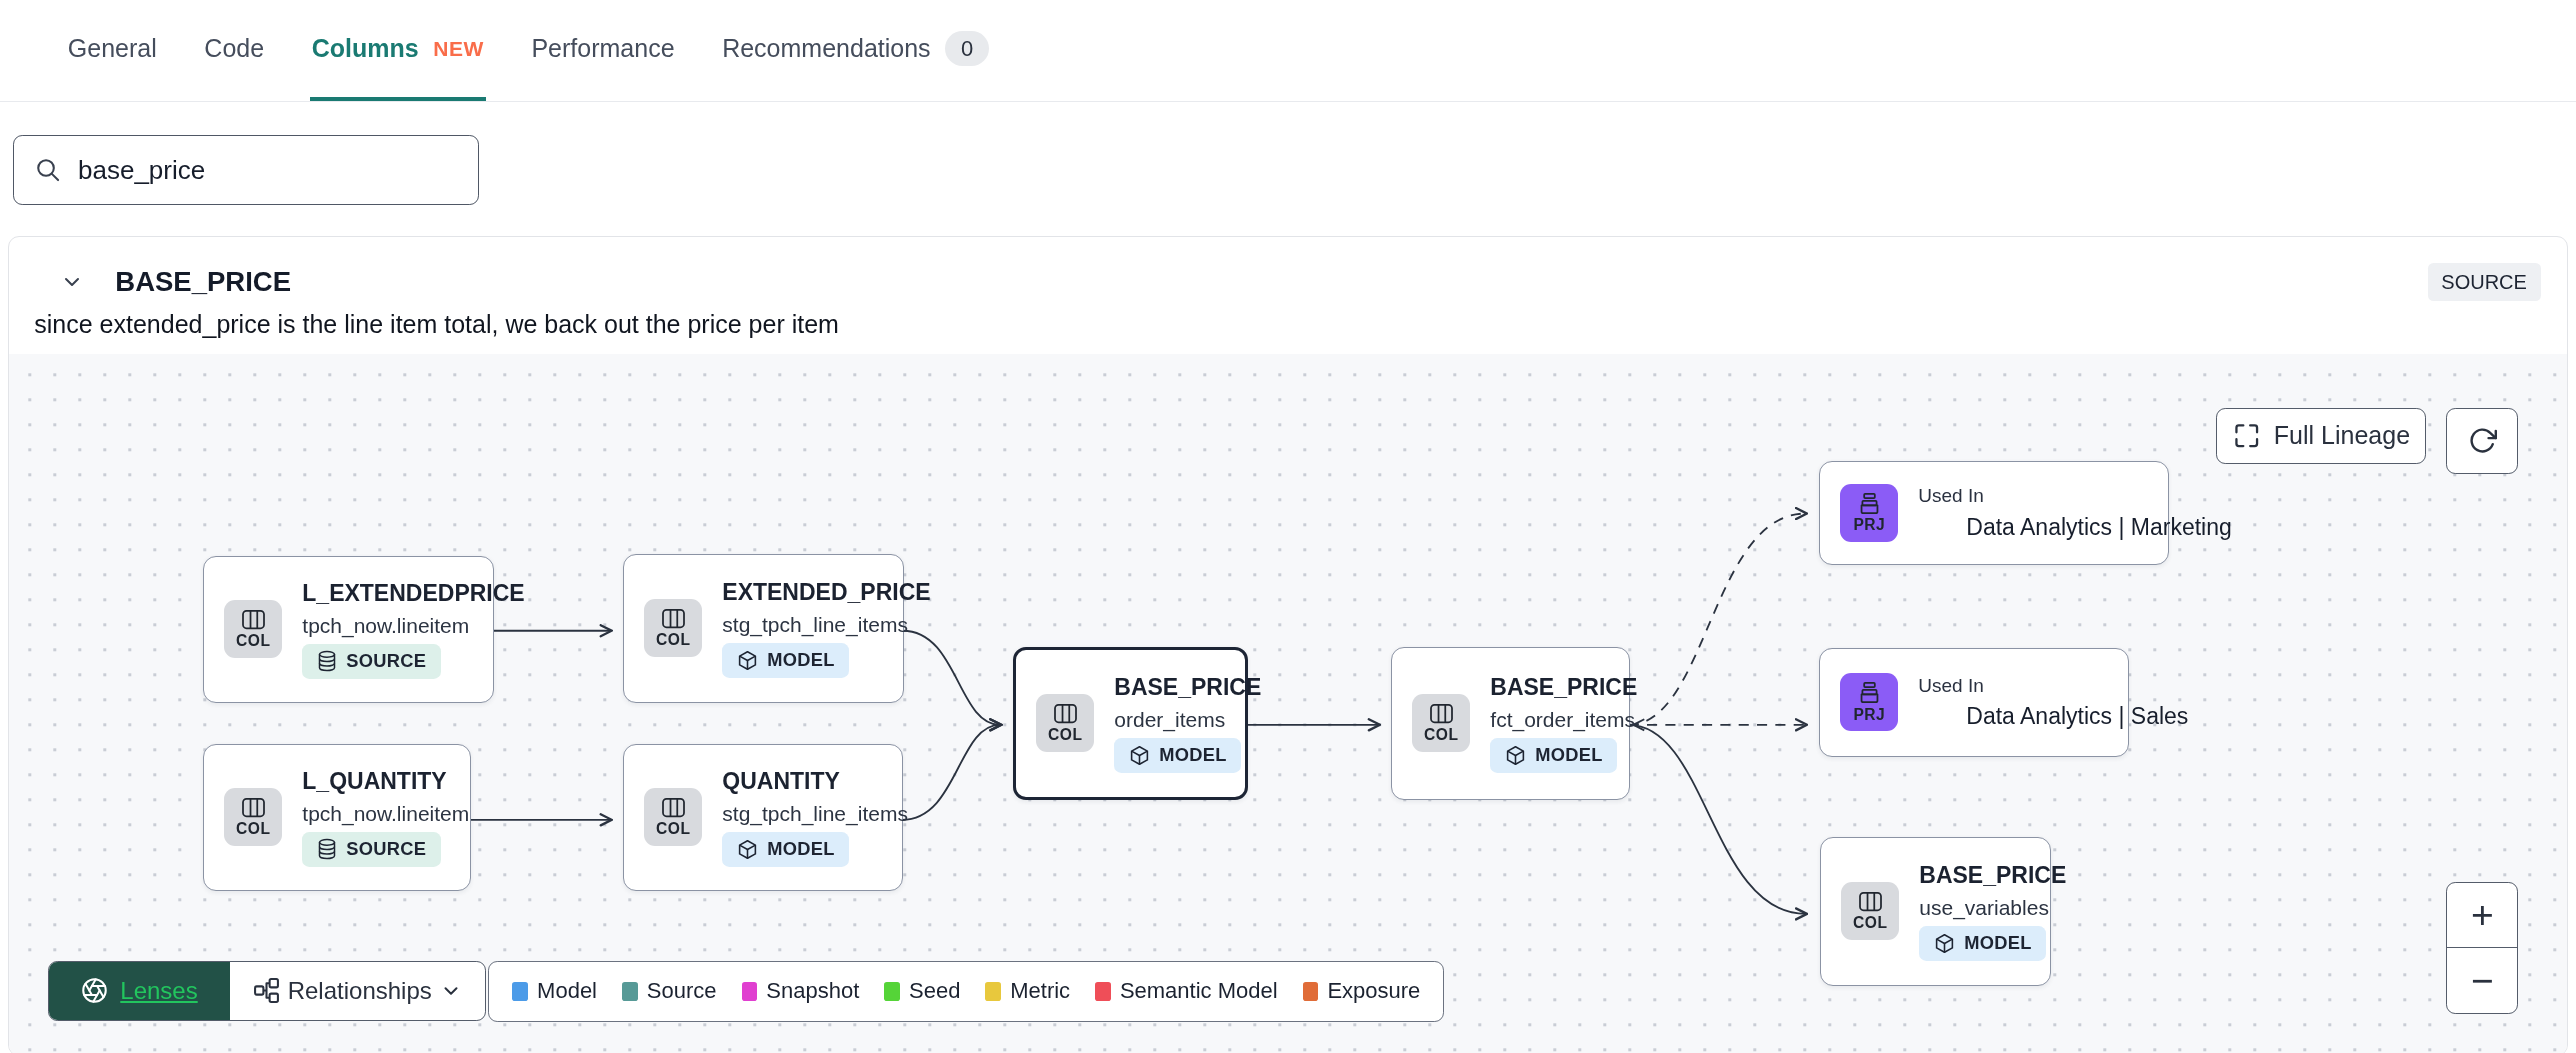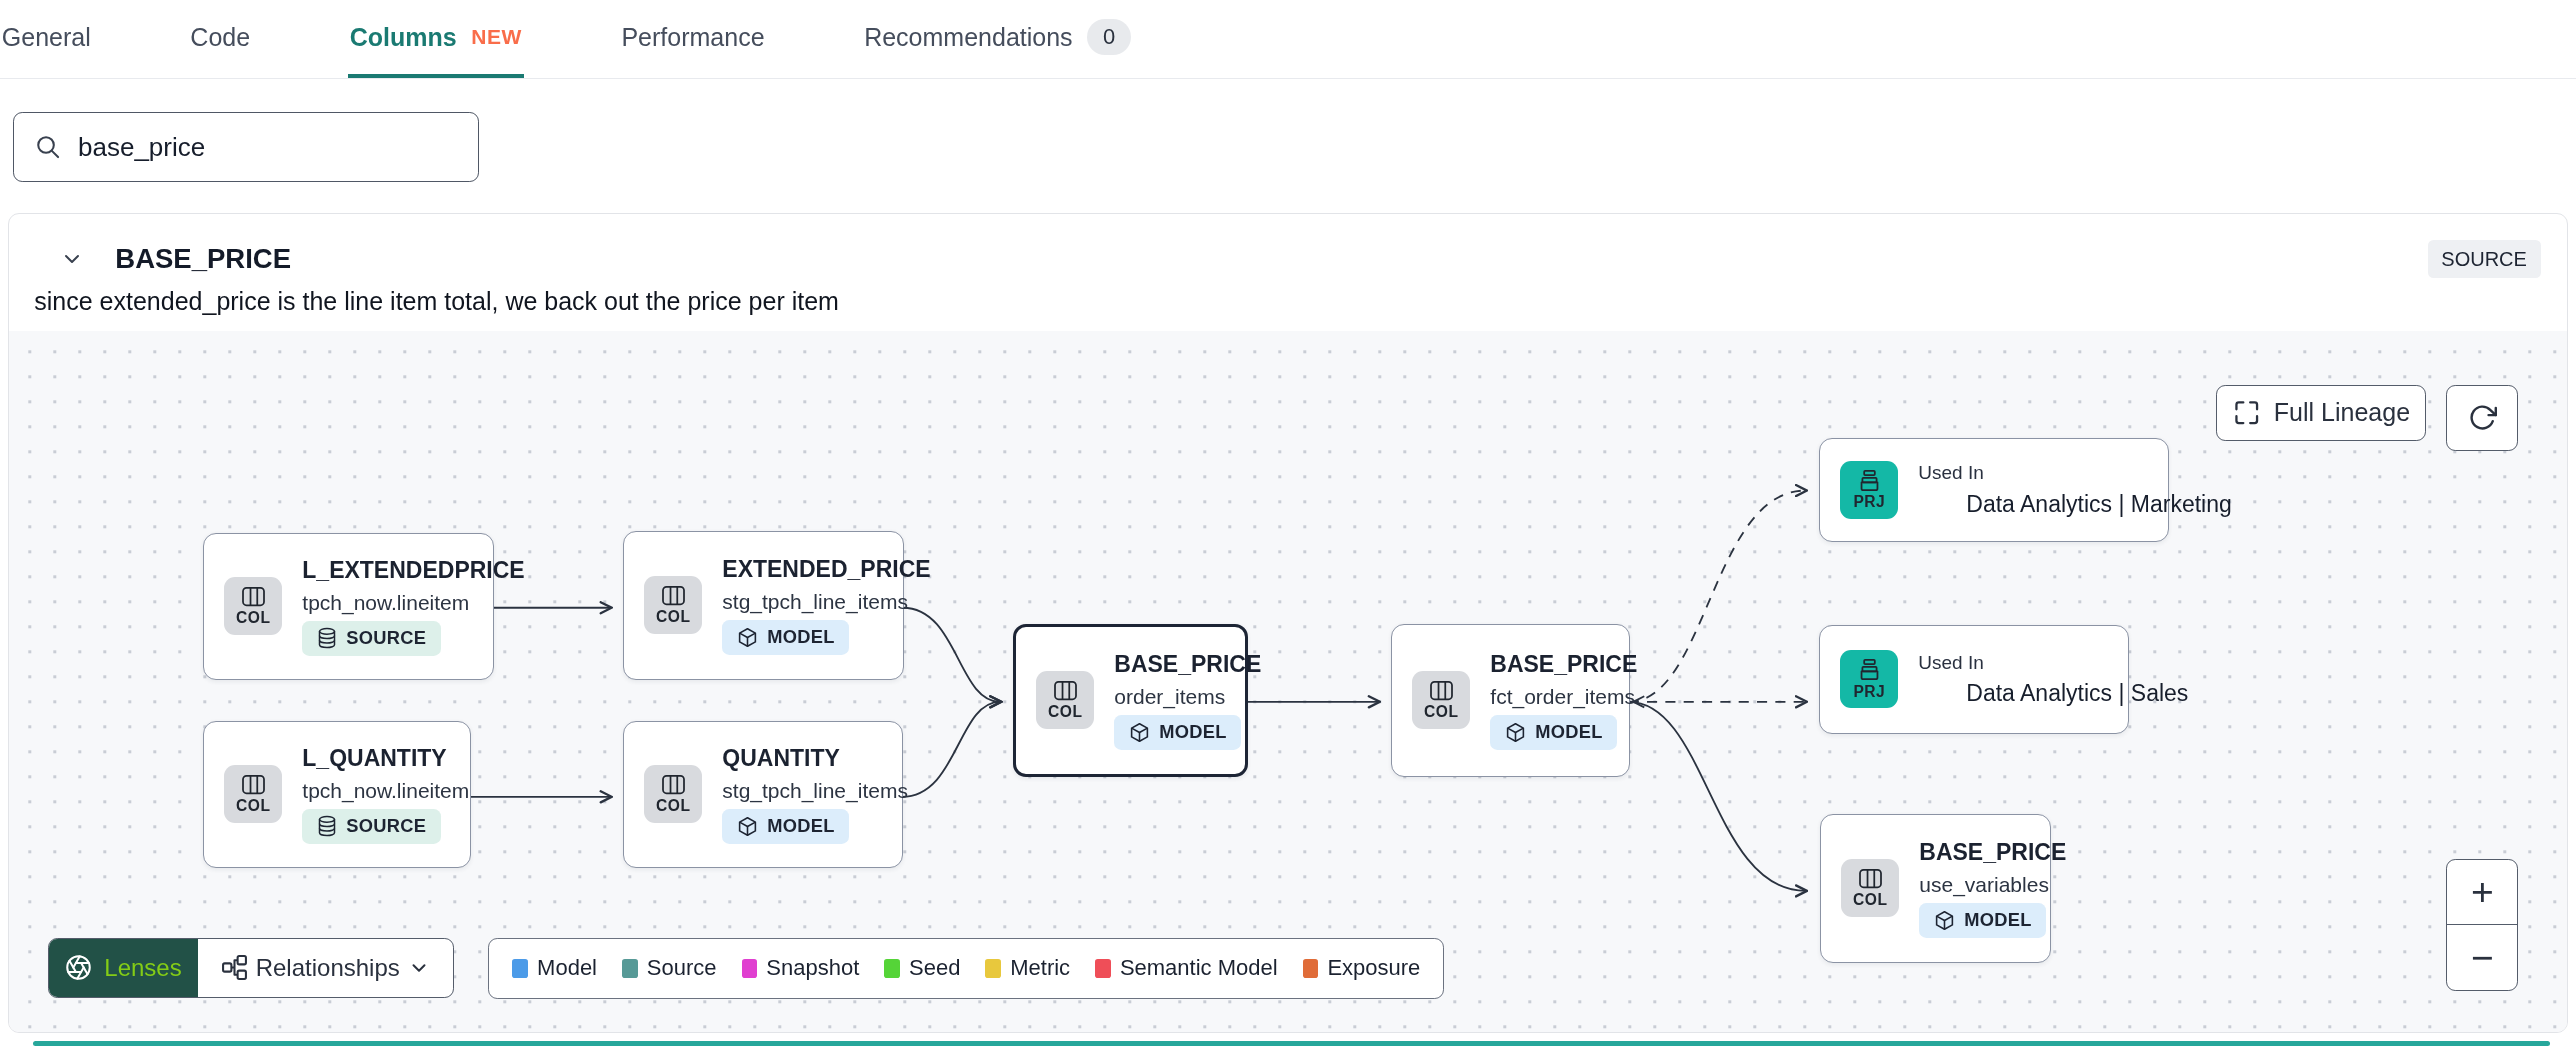--- a/index.html
+++ b/index.html
@@ -3,21 +3,21 @@
 <meta charset="utf-8">
 <style>
   * { margin:0; padding:0; box-sizing:border-box; }
   html,body { background:#fff; }
   .app {
     position:relative; width:2576px; height:1053px; overflow:hidden;
     font-family:"Liberation Sans", sans-serif; color:#1d2432; background:#fff;
   }
   
   .tabbar {
-    height:79px; display:flex; align-items:stretch; gap:96px;
+    height:102px; display:flex; align-items:stretch; padding-left:66px; gap:44px;
     border-bottom:1.8px solid #e8eaee; background:#fff;
   }
   .tab {
     display:flex; align-items:center; gap:14.7px; font-size:25px; color:#454d5c;
     border-bottom:4.6px solid transparent; cursor:pointer; padding:0 1.8px;
   }
   .tab.active { color:var(--accent); font-weight:700; border-bottom-color:var(--accent); }
   .tab .newbadge { color:var(--new-orange); font-weight:700; font-size:21px; letter-spacing:0.5px; }
   .tab .countpill {
     background:#e8eaed; color:#2a313e; border-radius:916px; font-size:22px;
@@ -60,21 +60,21 @@
     position:absolute; background:#fff; border:1.8px solid #8b93a4; border-radius:13px;
     display:flex; align-items:center; gap:20px; padding:0 18.3px 0 20px;
     box-shadow:0 1.8px 4.6px rgba(30,38,55,.07); cursor:pointer;
   }
   .node.selected { border:3.7px solid #1d2535; }
   .chip {
     flex:0 0 auto; width:58px; height:58px; border-radius:11px; background:#d8dade;
     display:flex; flex-direction:column; align-items:center; justify-content:center;
     gap:1.8px; color:#20262f; font-size:15.6px; font-weight:700; letter-spacing:0.5px;
   }
-  .chip.prj { background:#14b8a6; }
+  .chip.prj { background:#8b5cf6; }
   .ncol { display:flex; flex-direction:column; align-items:flex-start; gap:6.4px; }
   .ntitle { font-size:23px; font-weight:700; color:#1b2230; white-space:nowrap; }
   .nsub { font-size:21px; color:#2c3442; white-space:nowrap; }
   .nbadge {
     display:flex; align-items:center; gap:9.2px; border-radius:7.3px; padding:6.4px 14.7px;
     font-size:18.3px; font-weight:700; color:#1d2432; letter-spacing:0.3px;
   }
   .usedin-label { font-size:19px; color:#2a3140; }
   .usedin-name { font-size:23px; color:#171e2c; white-space:nowrap;margin-left:48px; }
   
@@ -91,22 +91,22 @@
   .zoomctl .zbtn {
     flex:1; display:flex; align-items:center; justify-content:center;
     font-size:39px; font-weight:300; color:#2a313e; cursor:pointer;
   }
   .zoomctl .zbtn:first-child { border-bottom:1.8px solid #545c6a; }
   .lens-group {
     position:absolute; height:60px; display:flex; border:1.8px solid #545c6a;
     border-radius:9.2px; overflow:hidden; background:#fff;
   }
   .lens-seg {
-    display:flex; align-items:center; gap:12px; padding:0 16px; background:var(--lenses-green);
-    color:#84cc16; font-size:24px; cursor:pointer;
+    display:flex; align-items:center; gap:12px; padding:0 32px; background:var(--lenses-green);
+    color:#22c55e; font-size:24px; cursor:pointer;text-decoration:underline;
   }
   .rel-seg { display:flex; align-items:center; gap:8px; padding:0 23px; font-size:24px; color:#2a313e; cursor:pointer; }
   .legendbox {
     position:absolute; height:61px; display:flex; align-items:center; gap:25px;
     padding:0 23px; background:#fff; border:1.8px solid #6b7280; border-radius:9.2px;
   }
   .legend-item { display:flex; align-items:center; gap:9.2px; font-size:22px; color:#1b2230; }
   .legend-item .swatch { width:15.6px; height:19px; border-radius:2.8px; }
   
   .bottom-rule { margin:8.3px 0 0 33px; width:2517px; height:4.6px; border-radius:2.8px; background:var(--accent-bright); }

